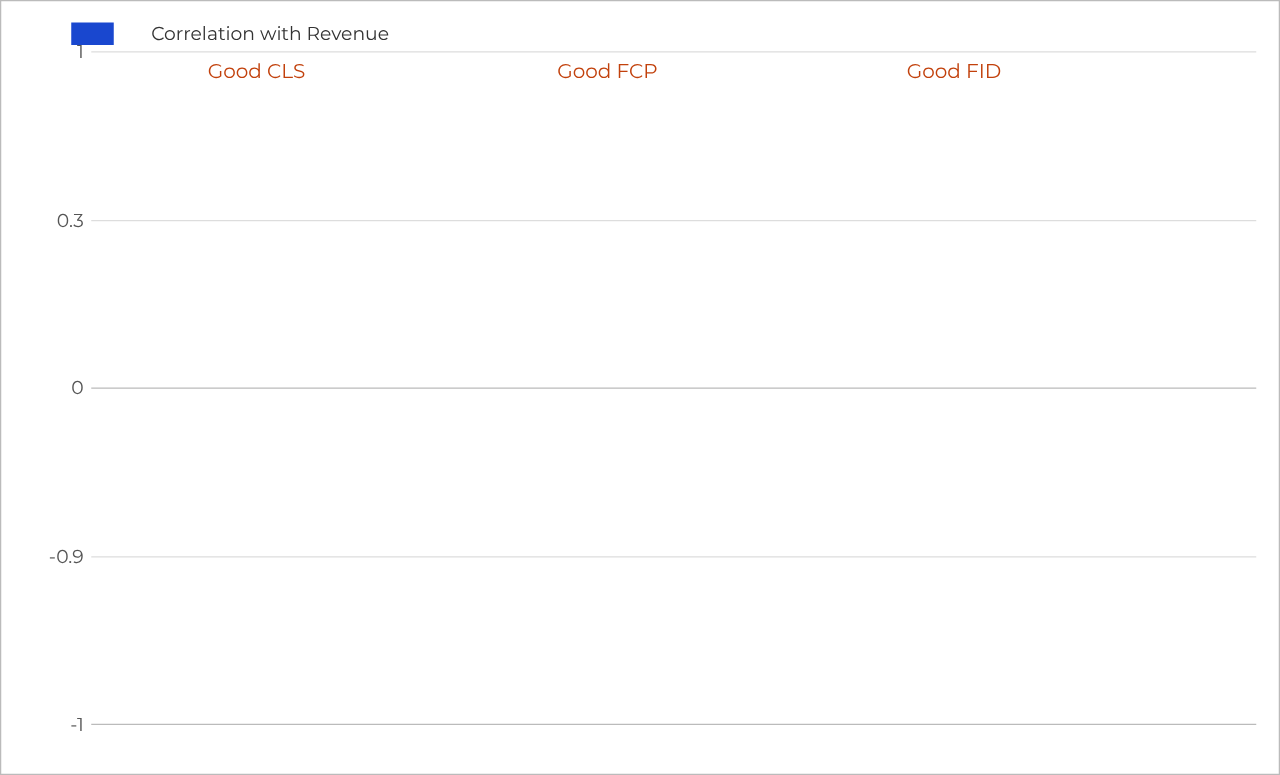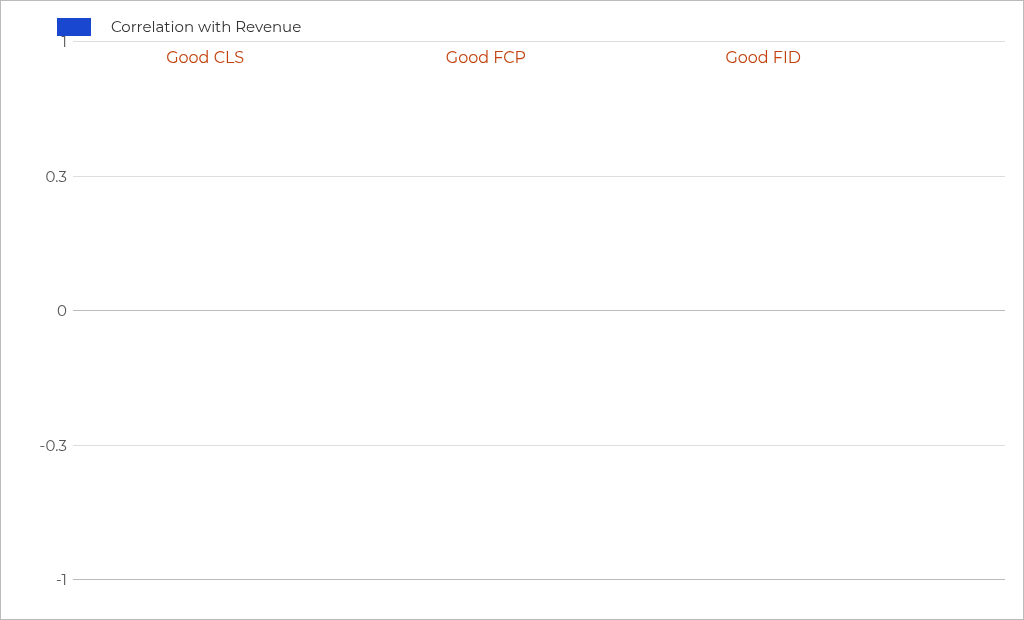--- a/index.html
+++ b/index.html
@@ -15,21 +15,21 @@
       border: 1px solid #bbb;
       position: relative;
       background: #fff;
     }
     .legend {
       position: absolute;
       top: 16px;
       left: 56px;
       display: flex;
       align-items: center;
-      gap: 20px;
+      gap: 30px;
     }
     .legend-swatch {
       width: 34px;
       height: 18px;
       background: #1947cf;
     }
     .legend-label {
       font-size: 15px;
       color: #333;
       font-weight: 400;
@@ -115,21 +115,21 @@
     <div class="gridline" style="top:0%"></div>
     <span class="ytick" style="top:0%">1</span>
 
     <div class="gridline" style="top:25%"></div>
     <span class="ytick" style="top:25%">0.3</span>
 
     <div class="gridline zero" style="top:50%"></div>
     <span class="ytick" style="top:50%">0</span>
 
     <div class="gridline" style="top:75%"></div>
-    <span class="ytick" style="top:75%">-0.3</span>
+    <span class="ytick" style="top:75%">-0.9</span>
 
     <div class="gridline bottom" style="top:100%"></div>
     <span class="ytick" style="top:100%">-1</span>
 
     <div class="bars">
 
       <div class="bar-group" style="left:10%;">
         <div class="bar" style="bottom:50%; height:12.5%;">
           <span class="bar-label">0.25</span>
         </div>

